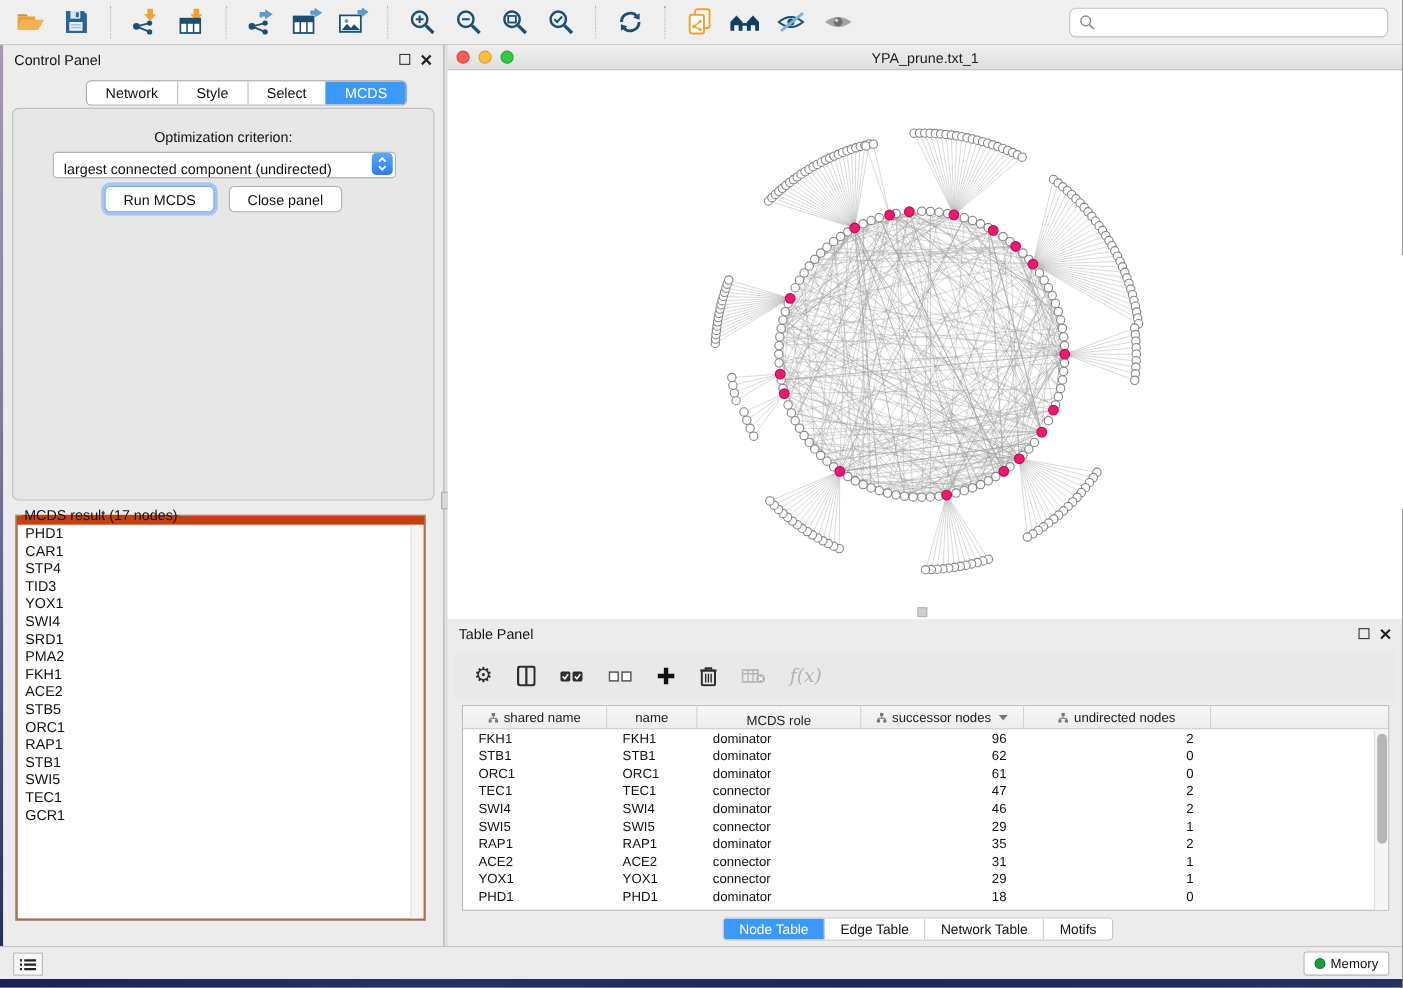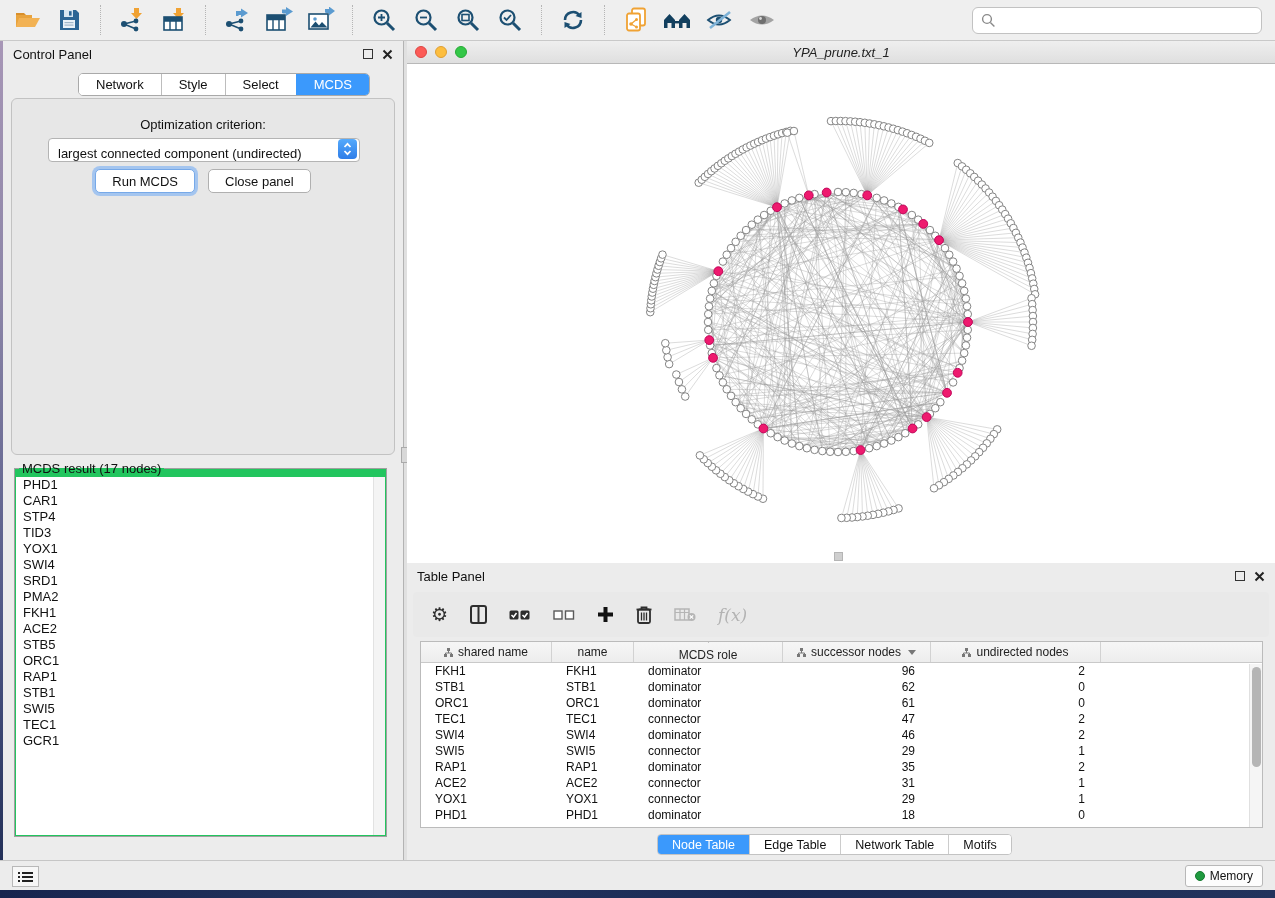--- a/index.html
+++ b/index.html
@@ -41,32 +41,32 @@
   .mac-select{position:absolute;left:36px;top:39px;width:312px;height:24px;background:#fff;
               border:1px solid #b4b4b4;border-radius:4px;display:flex;align-items:flex-end;}
   .mac-select .val{flex:1;font-size:13px;padding-left:9px;white-space:nowrap;}
   .mac-stepper{width:19px;height:20px;margin:2px;border-radius:4px;
                background:linear-gradient(180deg,#55aafc,#2e7de8);display:flex;align-items:center;justify-content:center;}
   .btn-row{position:absolute;left:0;top:70px;width:100%;display:flex;justify-content:center;gap:13px;}
   .mac-btn{height:24px;padding:0 16px;background:#fff;border:1px solid #b0b0b0;border-radius:5px;
            font-size:13px;display:flex;align-items:center;}
   .mac-btn.focused{box-shadow:0 0 0 3px rgba(110,170,245,.55);border-color:#77a9e8;}
   .mcds-fieldset{position:absolute;left:11px;top:420px;width:373px;height:376px;border:1px solid #a0a0a0;
-                 margin:0;padding:1px;background:#22c55e;}
+                 margin:0;padding:1px;background:#c2410c;}
   .mcds-fieldset legend{font-size:13px;padding:0 3px;margin-left:3px;background:transparent;}
   .mcds-list{position:relative;width:100%;height:100%;background:#fff;overflow:hidden;font-size:13px;}
   .mcds-list .scroll-track{position:absolute;right:0;top:0;width:12px;height:100%;background:#f4f4f4;
                  border-left:1px solid #e2e2e2;}
   .mcds-item{height:16px;line-height:16px;padding-left:7px;}
   
   .v-splitter{position:absolute;left:403px;top:41px;width:4px;height:819px;background:#e0e0e0;
               border-left:1px solid #b3b3b3;}
   .v-grip{position:absolute;left:-3px;top:406px;width:7px;height:16px;background:#d8d8d8;border:1px solid #aaa;}
   
-  .net-window{position:absolute;left:407px;top:41px;width:868px;height:522px;font-style:italic;}
+  .net-window{position:absolute;left:407px;top:41px;width:868px;height:522px;}
   .net-titlebar{height:23px;background:linear-gradient(180deg,#efefef,#dfdfdf);border-bottom:1px solid #b8b8b8;
                 display:flex;align-items:center;position:relative;}
   .traffic{display:flex;gap:8px;margin-left:8px;}
   .light{width:12px;height:12px;border-radius:50%;}
   .light.red{background:#fc5b57;border:1px solid #dd4643;}
   .light.yellow{background:#fdbe3f;border:1px solid #de9f34;}
   .light.green{background:#34c748;border:1px solid #27aa35;}
   .net-title{position:absolute;left:0;right:0;text-align:center;font-size:13px;color:#222;}
   .net-canvas{position:relative;width:868px;height:499px;background:#fff;}
   .canvas-grip{position:absolute;left:427px;bottom:2px;width:9px;height:9px;background:#cfcfcf;border:1px solid #b5b5b5;}

